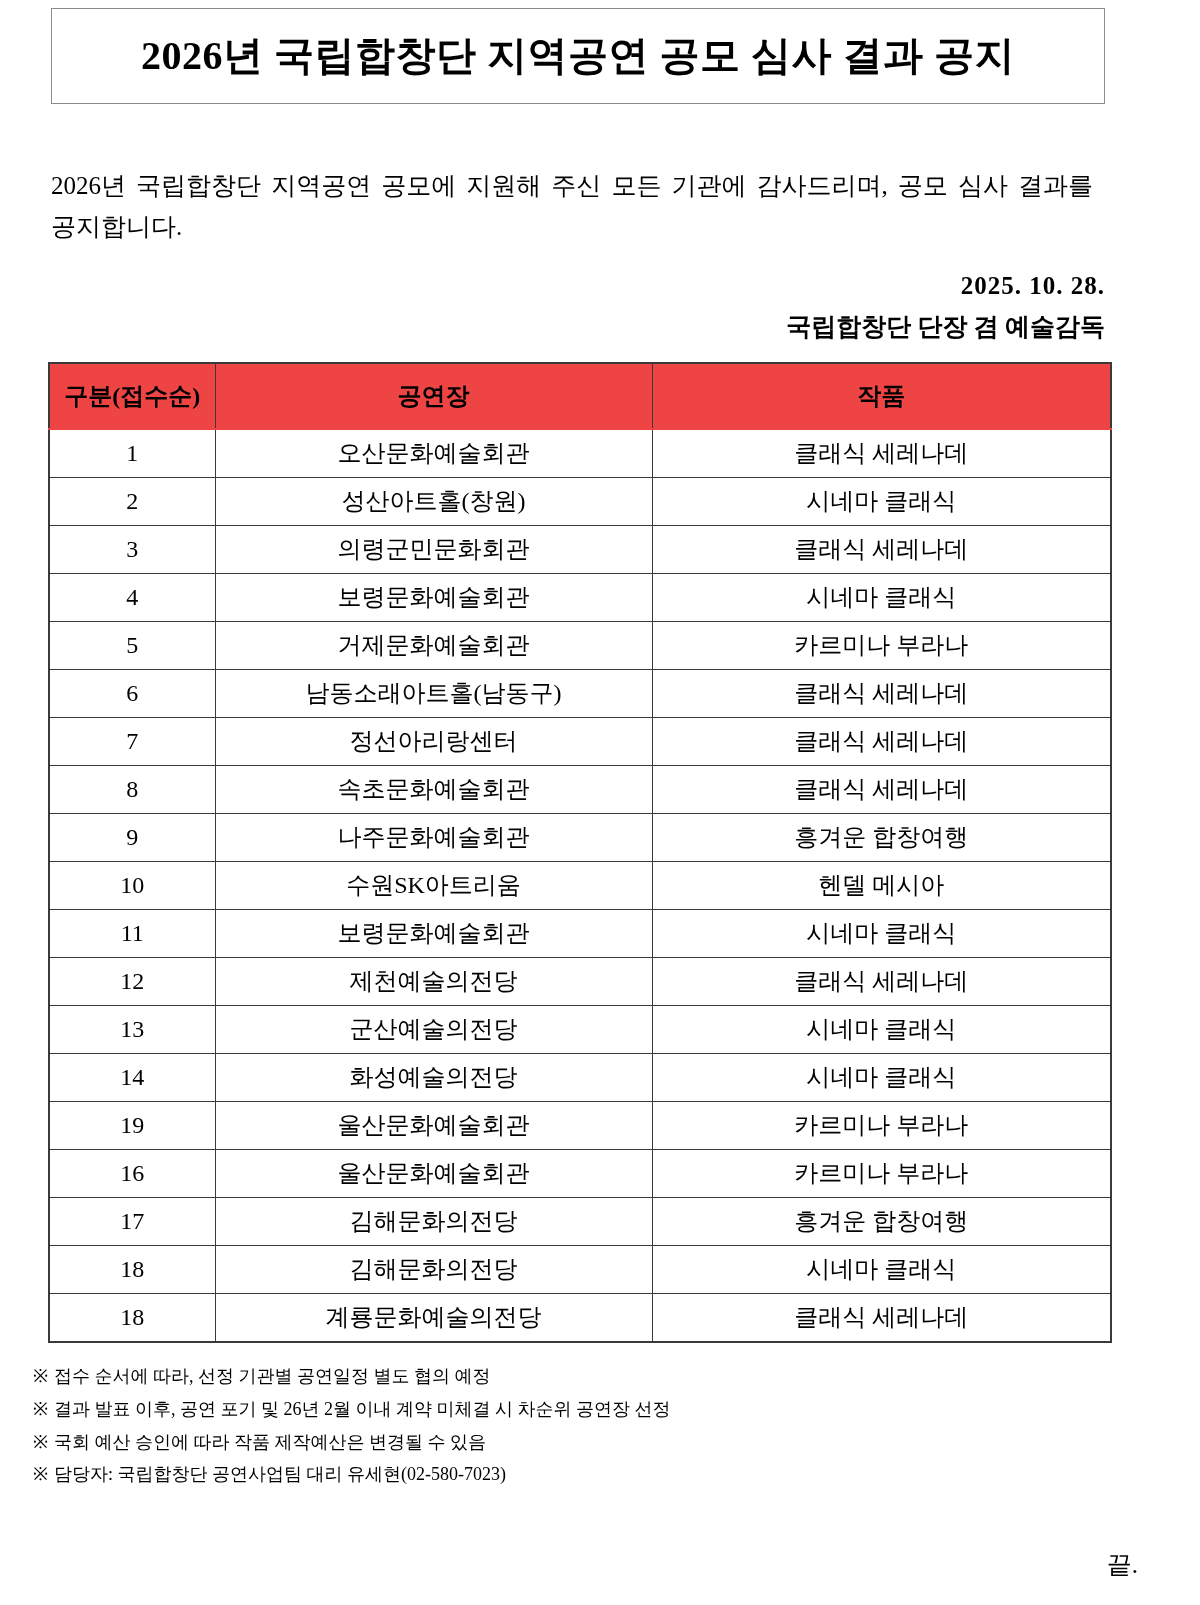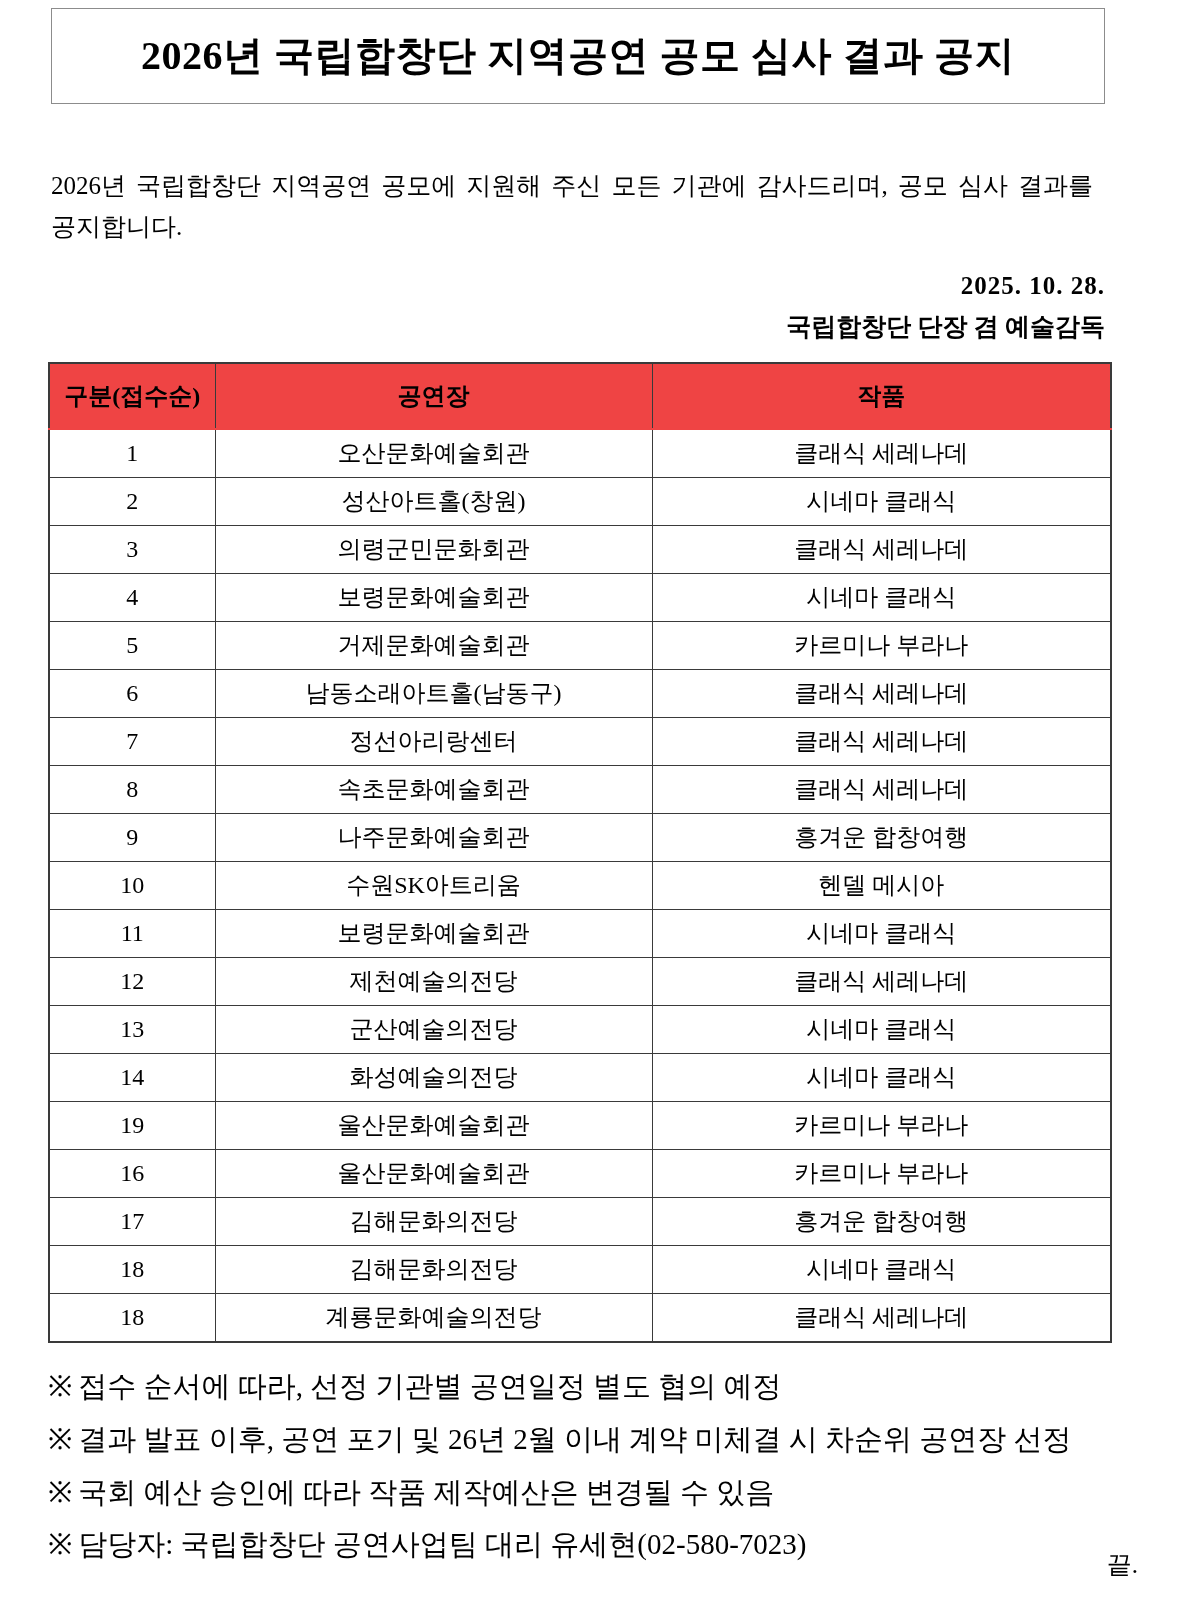--- a/index.html
+++ b/index.html
@@ -106,24 +106,24 @@
     border-bottom: 2px solid #3a3a3a;
   }
   .result-table th:first-child,
   .result-table td:first-child { border-left: 2px solid #3a3a3a; }
   .result-table th:last-child,
   .result-table td:last-child  { border-right: 2px solid #3a3a3a; }
 
   
   .notes {
     position: absolute;
-    left: 48px;
+    left: 33px;
     top: 1360px;
     width: 1060px;
-    font-size: 29px;
+    font-size: 18px;
     line-height: 1.82;
   }
   .notes .note {
     white-space: nowrap;
     word-break: keep-all;
   }
   .notes .mark { margin-right: 6px; }
 
   
   .end-mark {

